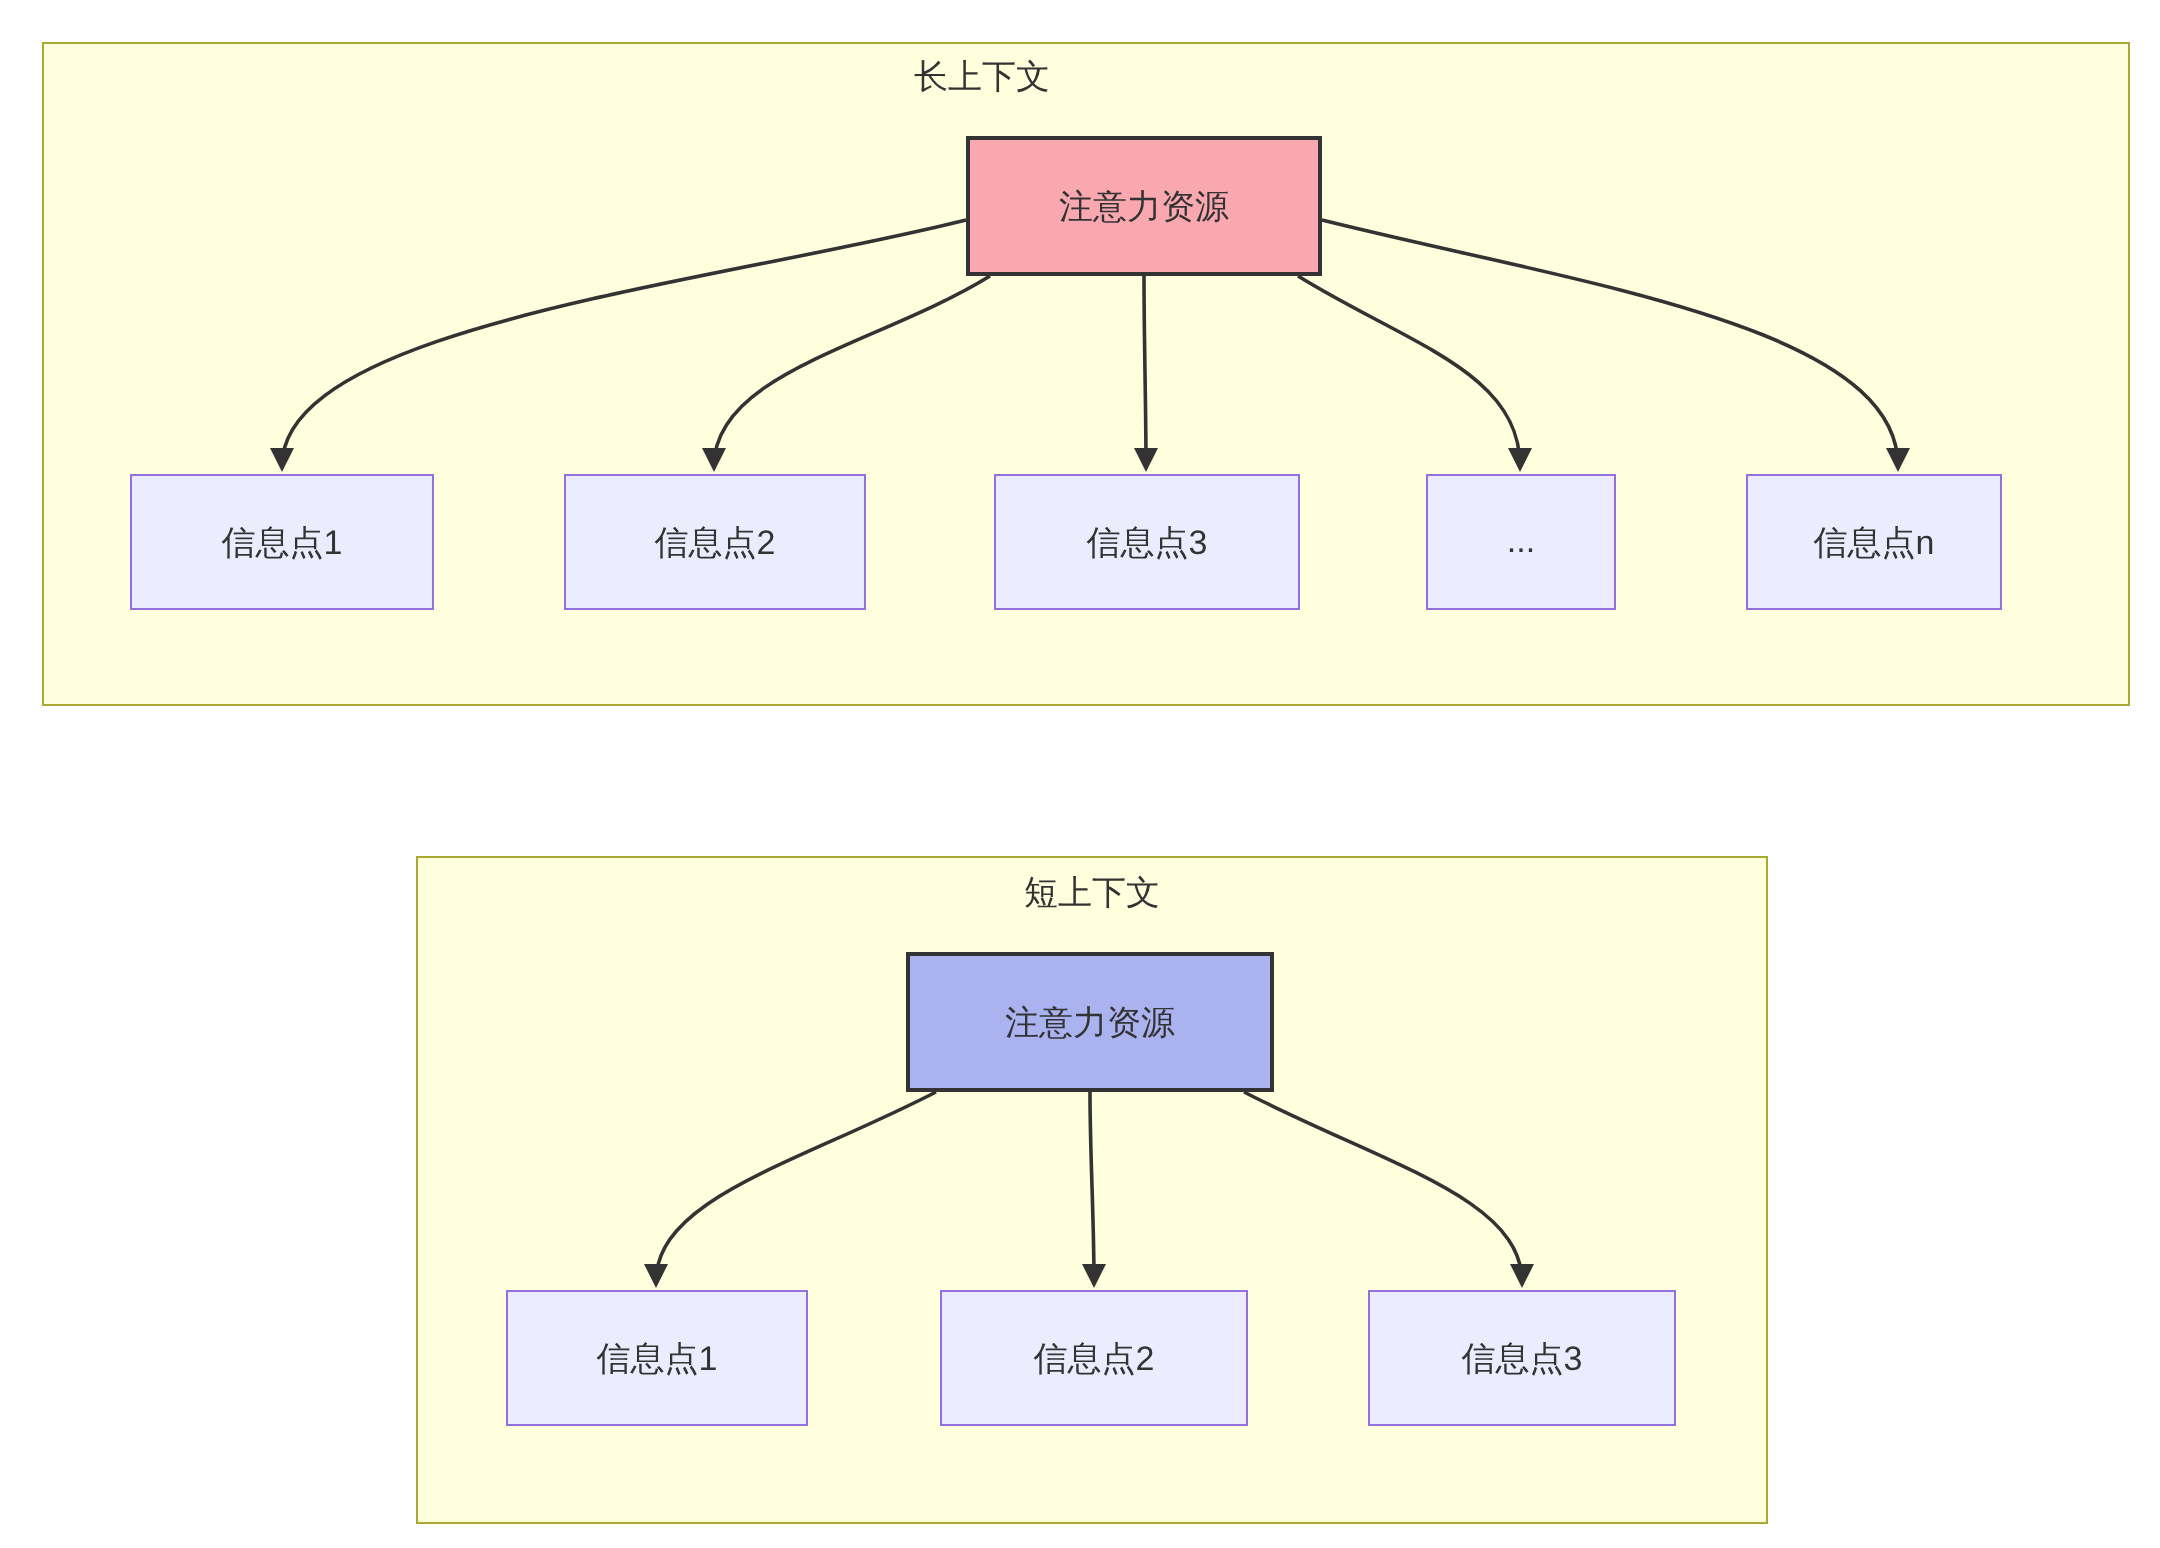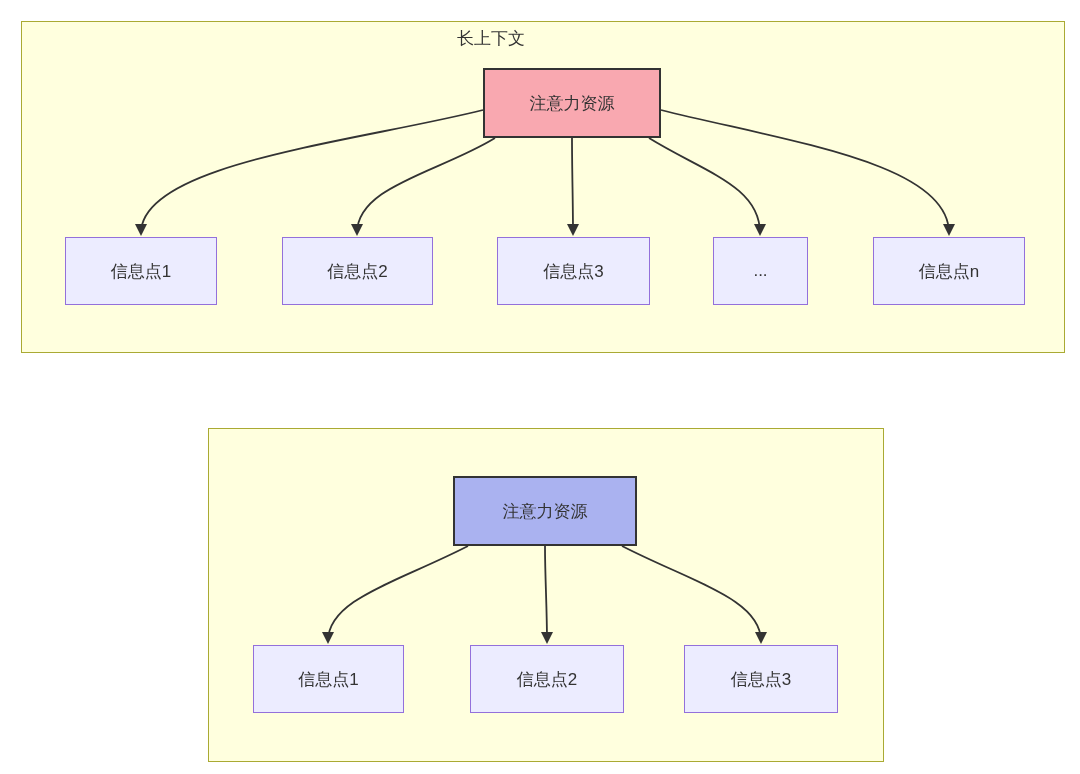--- a/index.html
+++ b/index.html
@@ -66,20 +66,21 @@
 </style>
 </head>
 <body>
 
 <div class="stage">
 
   <div class="section" style="left:21px; top:21px; width:1044px; height:332px;"></div>
   <div class="section-title" style="left:21px; top:27px; width:940px;">长上下文</div>
 
   <div class="section" style="left:208px; top:428px; width:676px; height:334px;"></div>
+  <div class="section-title" style="left:208px; top:435px; width:676px;">短上下文</div>
 
   <svg class="edges" viewBox="0 0 1080 774" xmlns="http://www.w3.org/2000/svg">
     <defs>
       <marker id="arrowhead" viewBox="0 0 12 12" refX="9" refY="6" markerWidth="12" markerHeight="12" markerUnits="userSpaceOnUse" orient="auto">
         <path d="M0,0 L12,6 L0,12 Z" style="fill:var(--edge)"></path>
       </marker>
     </defs>
     <path class="edge" d="M483,110 C355,142 141,163 141,233" marker-end="url(#arrowhead)"></path>
     <path class="edge" d="M495,138 C440,172 357,186 357,233" marker-end="url(#arrowhead)"></path>
     <path class="edge" d="M572,138 C572,170 573,203 573,233" marker-end="url(#arrowhead)"></path>
@@ -99,21 +100,21 @@
   </div>
   <div class="node" style="left:282px; top:237px; width:151px; height:68px;">
     <span>信息点2</span>
   </div>
   <div class="node" style="left:497px; top:237px; width:153px; height:68px;">
     <span>信息点3</span>
   </div>
   <div class="node" style="left:713px; top:237px; width:95px; height:68px;">
     <span>...</span>
   </div>
-  <div class="node" style="left:873px; top:237px; width:152px; height:68px;">
+  <div class="node" style="left:873px; top:237px; width:128px; height:68px;">
     <span>信息点n</span>
   </div>
 
   <div class="node root root-short" style="left:453px; top:476px; width:184px; height:70px;">
     <span>注意力资源</span>
   </div>
   <div class="node" style="left:253px; top:645px; width:151px; height:68px;">
     <span>信息点1</span>
   </div>
   <div class="node" style="left:470px; top:645px; width:154px; height:68px;">

